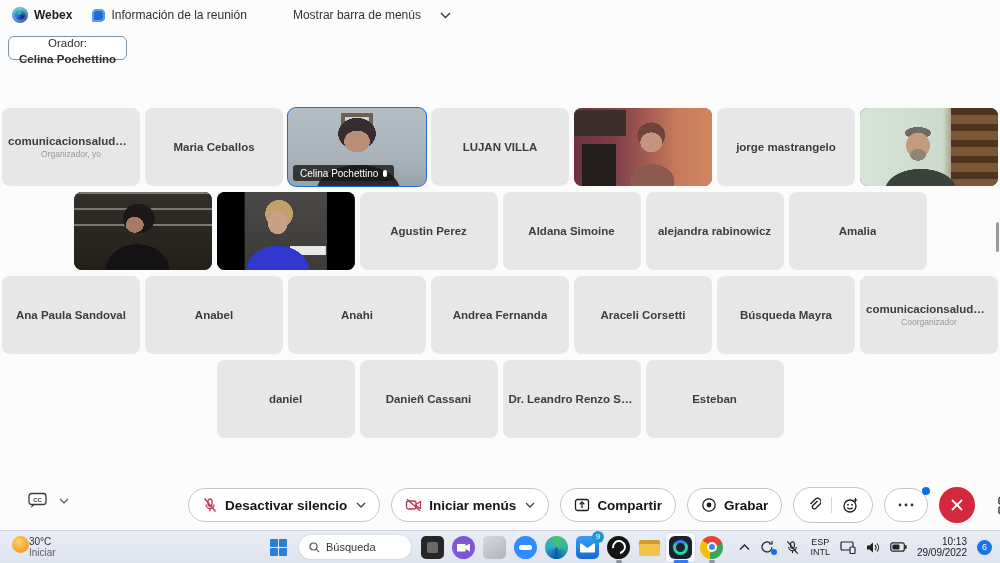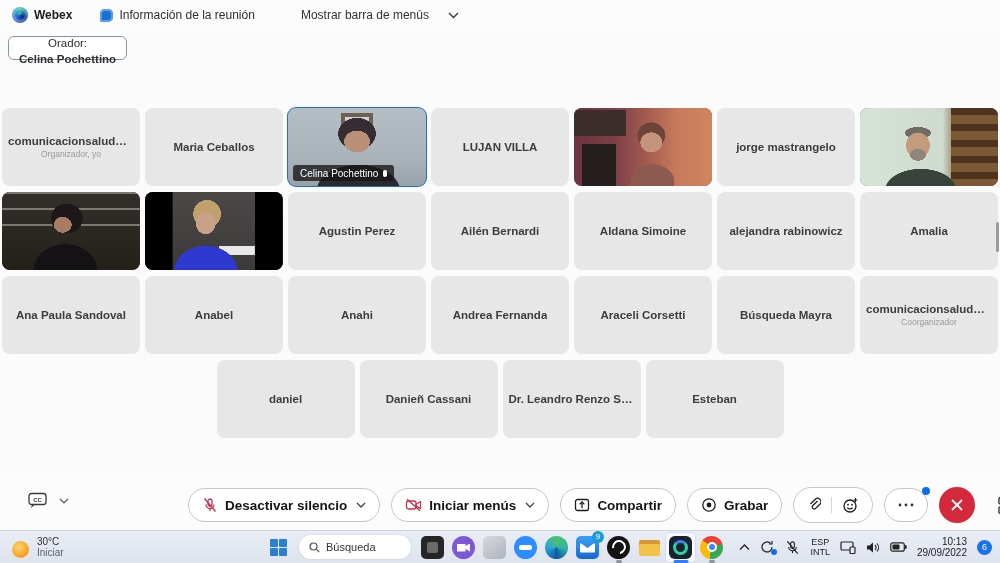--- a/index.html
+++ b/index.html
@@ -104,21 +104,21 @@
   .leave{width:36px;height:36px;border-radius:50%;background:#d4293d;display:flex;align-items:center;
          justify-content:center;border:none;}
   .iconbtn{width:30px;height:34px;display:flex;align-items:center;justify-content:center;position:relative;background:none;border:none;}
   .bluedot{position:absolute;width:8px;height:8px;border-radius:50%;background:#0f6cf0;}
   .dot-tr{top:-2px;right:-3px;}
 
   
   .taskbar{position:absolute;top:530px;left:0;width:100%;height:33px;
            background:linear-gradient(180deg,#e9edf5,#dfe3ee);border-top:1px solid #cfd4df;
            box-sizing:border-box;display:flex;align-items:center;}
-  .weather{display:flex;align-items:flex-end;gap:8px;margin-left:12px;width:150px;}
+  .weather{display:flex;align-items:flex-start;margin-left:12px;width:150px;}
   .sun{width:17px;height:17px;border-radius:50%;background:radial-gradient(circle at 40% 35%,#ffd36b,#f59a1f 75%);}
   .wtxt{font-size:10px;line-height:11px;color:#2e2e2e;}
   .wtxt .cond{color:#5a5f6b;}
   .startwrap{margin-left:108px;}
   .start{width:17px;height:17px;display:grid;grid-template-columns:8px 8px;grid-template-rows:8px 8px;gap:1px;}
   .start i{background:#2a7fd4;border-radius:1px;}
   .search{margin-left:12px;width:92px;height:24px;background:#fff;border-radius:13px;display:flex;
           align-items:center;gap:6px;padding:0 10px;font-size:11px;color:#333;box-shadow:0 0 2px rgba(0,0,0,.15);}
   .apps{display:flex;align-items:center;margin-left:6px;}
   .app{position:relative;width:31px;height:31px;display:flex;align-items:center;justify-content:center;}
@@ -159,21 +159,21 @@
                display:flex;align-items:center;justify-content:center;}
 </style>
 </head>
 <body>
 
 <div class="titlebar">
   <div class="tb-group">
     <span class="webex-logo"></span>
     <span class="tb-app">Webex</span>
   </div>
-  <div class="tb-group" style="margin-left:28px;">
+  <div class="tb-group" style="margin-left:20px;">
     <span class="info-ic"></span>
     <span class="tb-label">Información de la reunión</span>
   </div>
   <div class="tb-menu">
     <span>Mostrar barra de menús</span>
     <svg width="11" height="7" viewBox="0 0 11 7">
         <path d="M1 1l4.5 4.5L10 1" fill="none" stroke="#333" stroke-width="1.3"></path>
       </svg>
   </div>
 </div>
@@ -211,23 +211,20 @@
     </div>
     <div class="prow">
       <div class="tile video">
         <div class="scene s-darkshelves"></div>
       </div>
       <div class="tile video">
         <div class="scene s-bluetop"></div>
       </div>
       <div class="tile">
         <div class="pname">Agustin Perez</div>
-      </div>
-      <div class="tile">
-        <div class="pname">Ailén Bernardi</div>
       </div>
       <div class="tile">
         <div class="pname">Aldana Simoine</div>
       </div>
       <div class="tile">
         <div class="pname">alejandra rabinowicz</div>
       </div>
       <div class="tile">
         <div class="pname">Amalia</div>
       </div>

